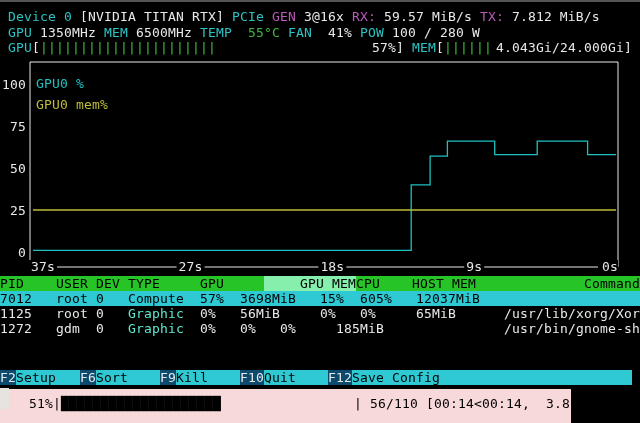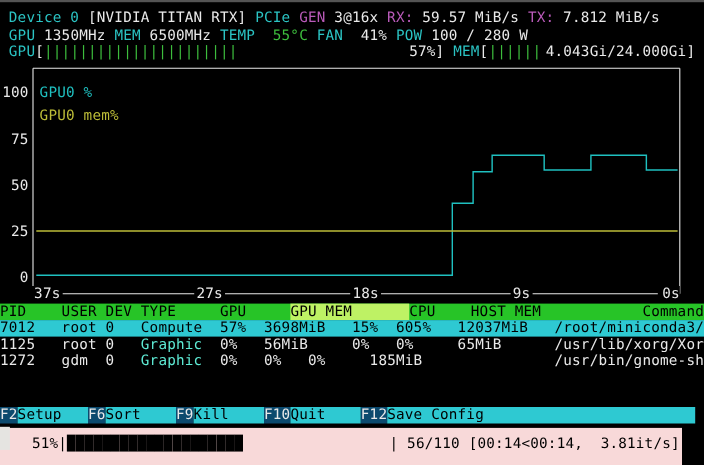--- a/index.html
+++ b/index.html
@@ -21,30 +21,30 @@
   #chart text{font-family:"DejaVu Sans Mono","Liberation Mono",monospace;font-size:13px;letter-spacing:.17px;}
   
   .trow{position:absolute;left:0;width:640px;height:15px;display:flex;white-space:pre;}
   .thead{background:#27c427;color:#000;}
   .sel{background:#2ec9d2;color:#000;}
   .sel span{color:#000 !important;}
   .cell{display:inline-block;text-align:left;overflow:hidden;flex:none;}
   .c-pid{width:56px}.c-user{width:40px}.c-dev{width:32px}.c-type{width:72px}
   .c-gpu{width:40px}.c-gmem{width:80px}.c-mem{width:40px}.c-cpu{width:56px}.c-hmem{width:80px}
   .c-spc{width:24px}
-  .c-sort{width:108px;background:#bef264;text-align:left;}
+  .c-sort{width:92px;background:#86efac;text-align:right;}
   .c-cmd{flex:1;text-align:right;padding-left:8px;}
   
   #fbar{top:370px;left:0;height:15px;display:flex;}
   .fk{color:#e9e9e9;background:#0c4a6e;text-align:center;flex:none;}
   .fk2{width:16px}.fk3{width:24px}
   .fl{background:#2ec9d2;color:#000;width:64px;flex:none;overflow:hidden;}
   .fl-wide{width:280px;}
   
-  #pinkstrip{top:389px;left:0;width:620px;height:34px;background:#f8d9d9;color:#000;}
+  #pinkstrip{top:389px;left:0;width:571px;height:34px;background:#f8d9d9;color:#000;}
   #progline{position:absolute;top:7px;left:0;width:640px;display:flex;white-space:pre;}
   #progline .lead{padding-left:29px;}
   .pbar{color:#000;}
   .pright{margin-left:auto;padding-right:22px;}
   #notch{top:388px;left:0;width:9px;height:21px;background:#e5e4e1;}
 </style>
 </head>
 <body>
 
 <div id="screen">
@@ -102,21 +102,20 @@
   <div class="trow sel" style="top:291px">
     <span class="cell c-pid">7012</span>
     <span class="cell c-user">root</span>
     <span class="cell c-dev">0</span>
     <span class="cell c-type">Compute</span>
     <span class="cell c-gpu">57%</span>
     <span class="cell c-gmem">3698MiB</span>
     <span class="cell c-mem">15%</span>
     <span class="cell c-cpu">605%</span>
     <span class="cell c-hmem">12037MiB</span>
-    <span class="cell c-cmd">/root/miniconda3/</span>
   </div>
   <div class="trow" style="top:306px">
     <span class="cell c-pid">1125</span>
     <span class="cell c-user">root</span>
     <span class="cell c-dev">0</span>
     <span class="cell c-type ye">Graphic</span>
     <span class="cell c-gpu">0%</span>
     <span class="cell c-gmem">56MiB</span>
     <span class="cell c-mem">0%</span>
     <span class="cell c-cpu">0%</span>

